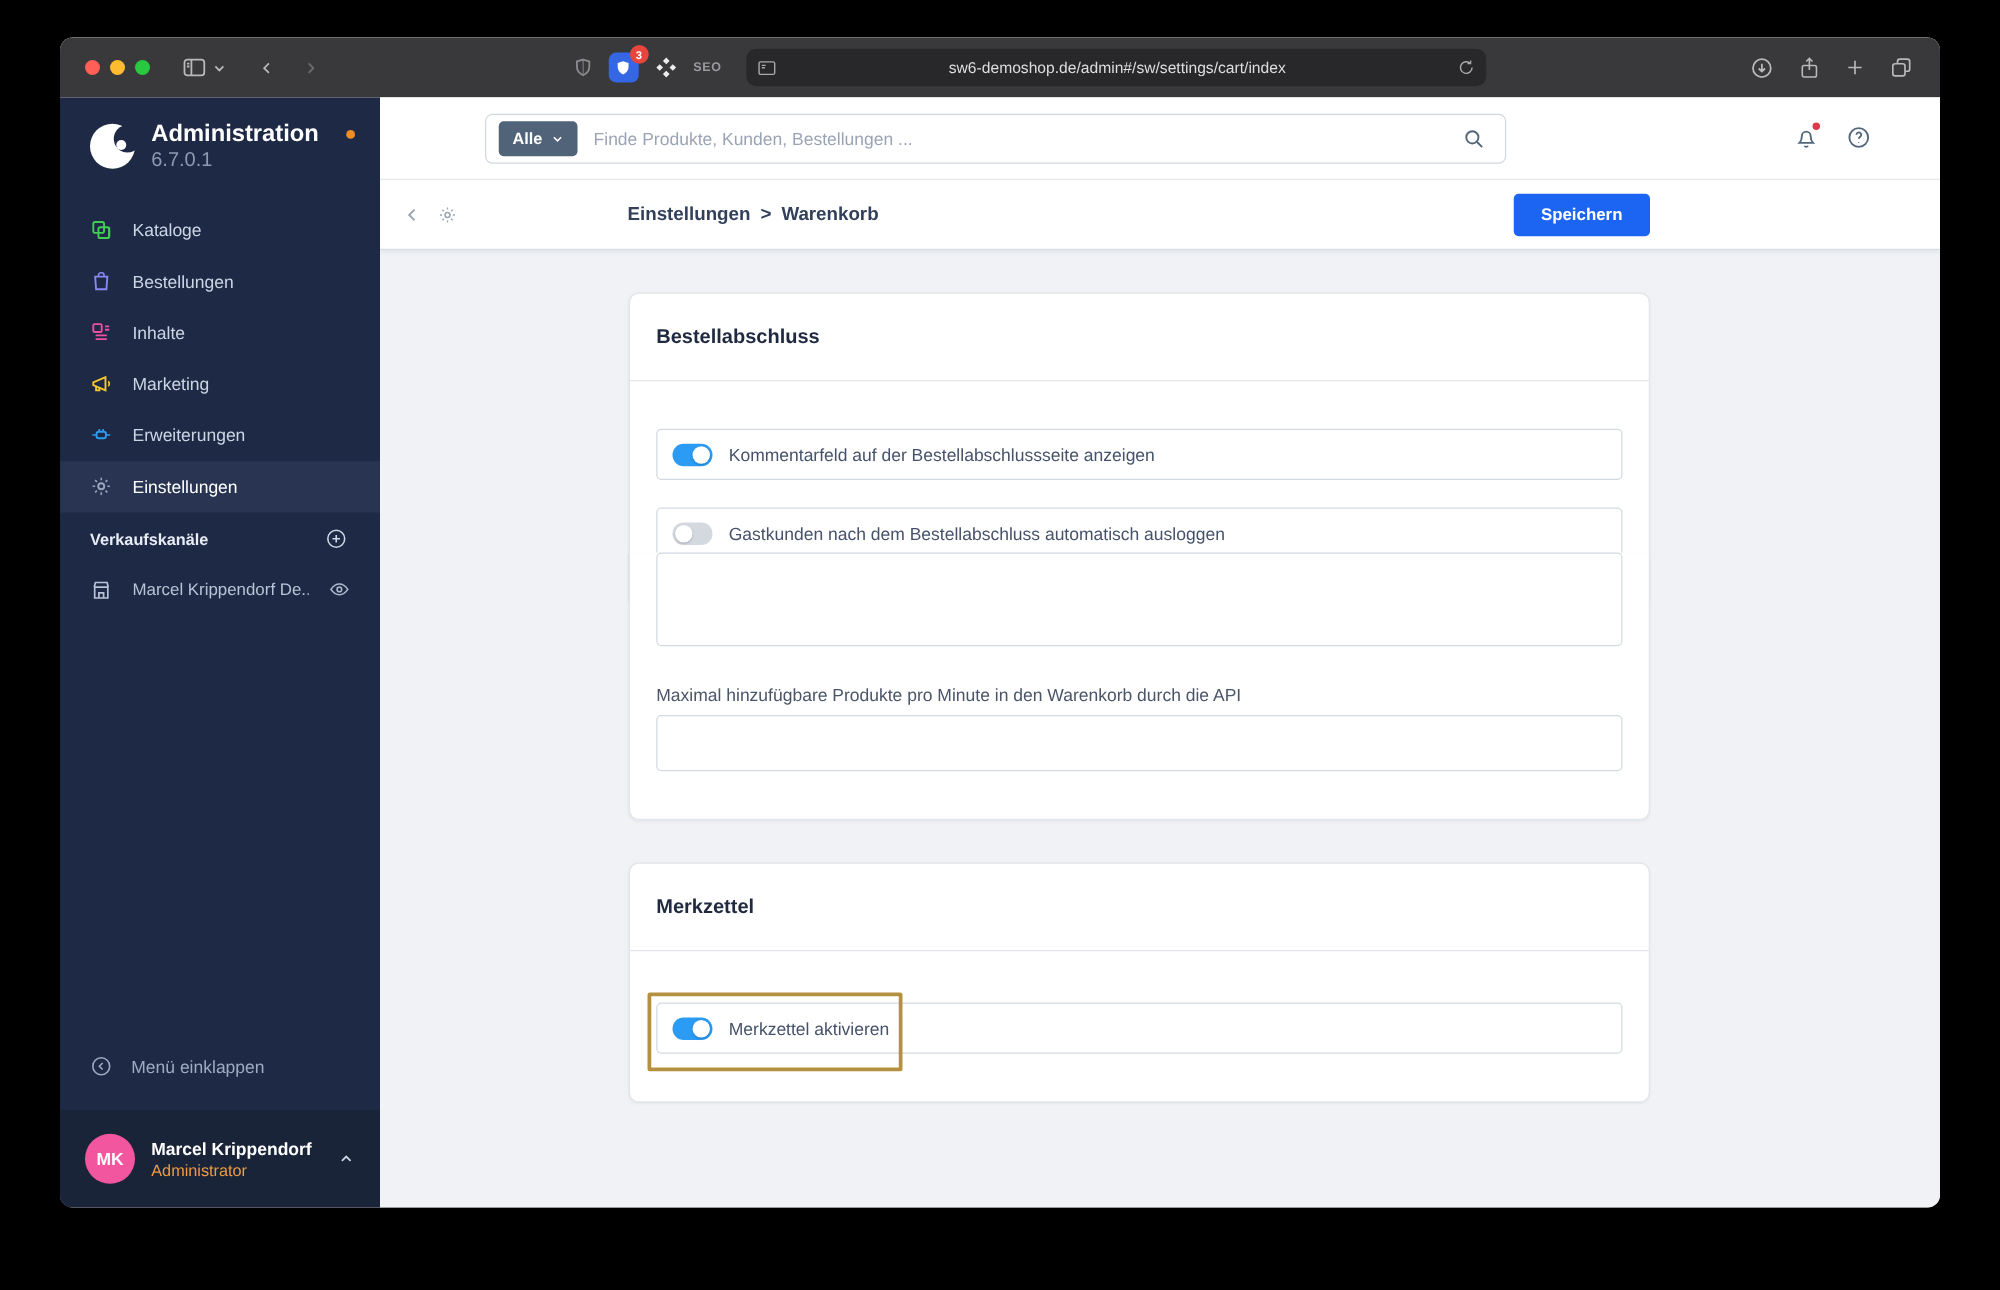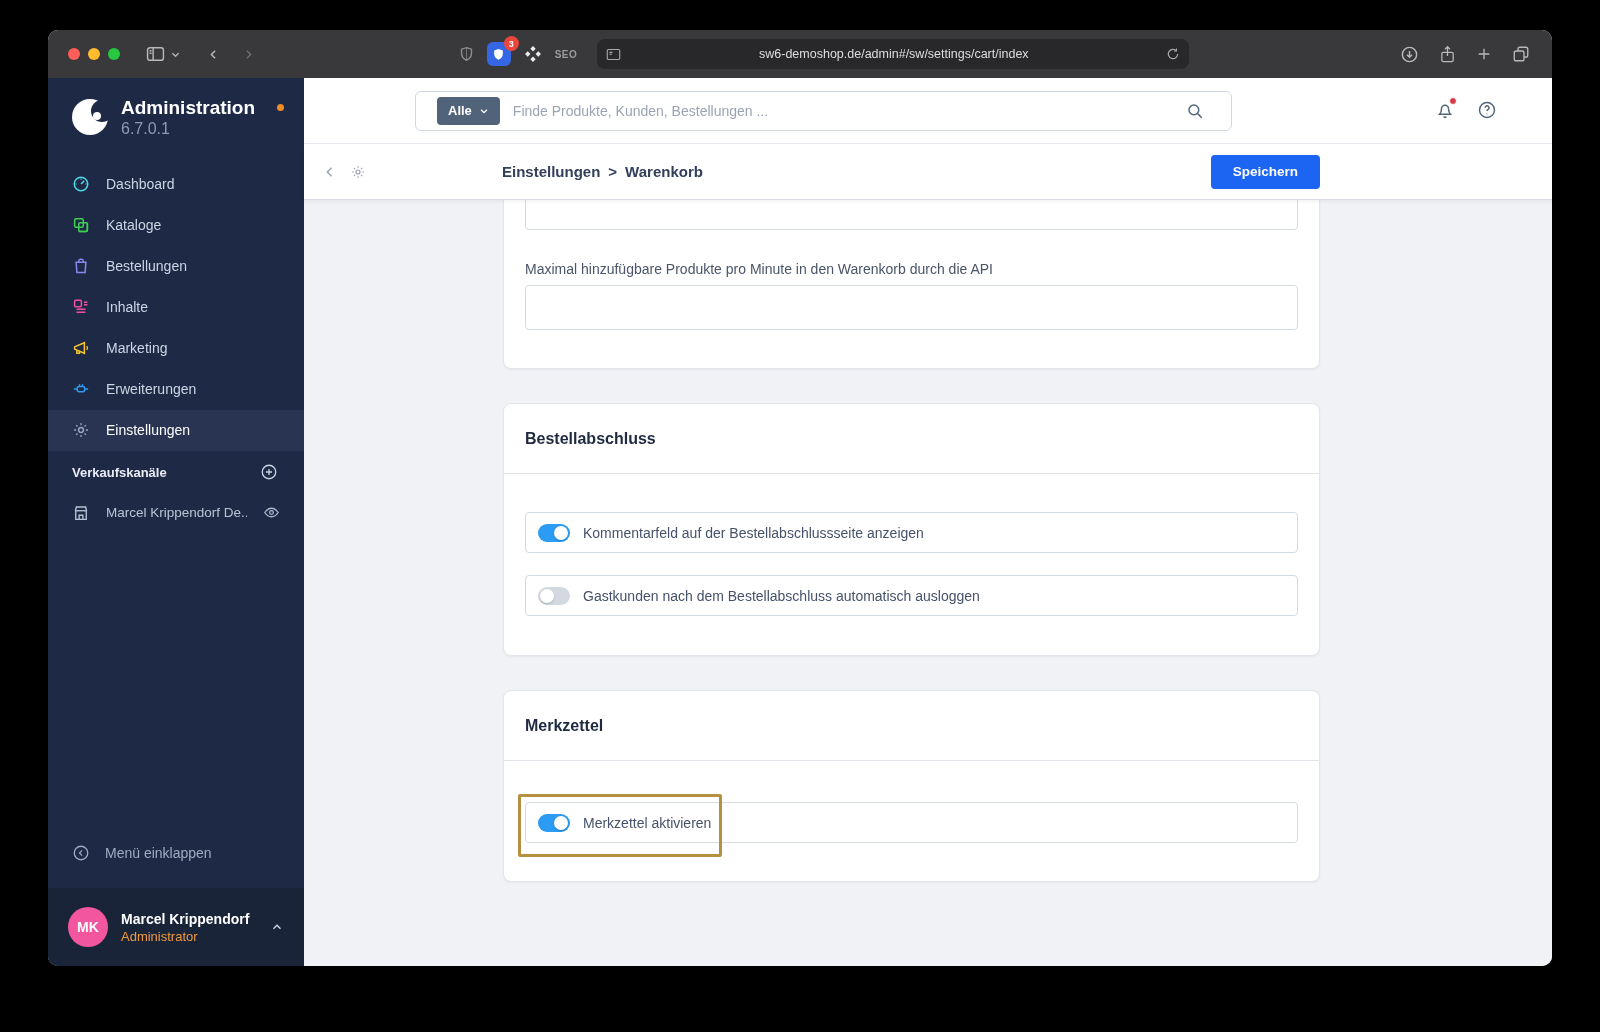--- a/index.html
+++ b/index.html
@@ -60,21 +60,21 @@
   .collapse-row { height:46px; padding:0 24px; display:flex; align-items:center; gap:15px; font-size:14px; color:#9fabc1; cursor:pointer; margin-bottom:12px; }
   .user-block { height:78px; flex:none; background:#1a2439; display:flex; align-items:center; gap:13px; padding:0 20px; cursor:pointer; }
   .avatar { width:40px; height:40px; flex:none; border-radius:50%; background:#f1569f; color:#fff; font-size:14px; font-weight:bold; display:flex; align-items:center; justify-content:center; }
   .user-name { font-size:14px; font-weight:bold; color:#fff; line-height:1.3; }
   .user-role { font-size:13px; color:#f09a3e; }
   .user-chevron { margin-left:auto; color:#cdd6e6; display:flex; }
 
   
   .main { flex:1; display:flex; flex-direction:column; min-width:0; background:#f0f2f5; }
   .header { height:65px; flex:none; background:#fff; position:relative; display:flex; align-items:center; }
-  .search-box { margin-left:111px; width:817px; height:40px; border:1px solid #d2d8e0; border-radius:6px; display:flex; align-items:center; padding:0 21px; background:#fff; }
+  .search-box { margin-left:84px; width:817px; height:40px; border:1px solid #d2d8e0; border-radius:6px; display:flex; align-items:center; padding:0 10px; background:#fff; }
   .scope-chip { height:28px; background:#516379; border-radius:4px; color:#fff; font-size:13px; font-weight:bold; display:flex; align-items:center; gap:7px; padding:0 11px; cursor:pointer; flex:none; }
   .search-input { border:none; outline:none; flex:1; margin-left:13px; font-size:14px; color:#3c4658; font-family:"Liberation Sans",sans-serif; background:transparent; }
   .search-input::placeholder { color:#9aa4b5; }
   .search-glyph { color:#52667a; margin-right:6px; display:flex; }
   .bell-wrap { position:absolute; right:97px; top:22px; color:#52667a; cursor:pointer; }
   .bell-dot { position:absolute; right:-2px; top:-3px; width:8px; height:8px; border-radius:50%; background:#d63c49; border:1.5px solid #fff; }
   .help-wrap { position:absolute; right:55px; top:22px; color:#52667a; cursor:pointer; }
 
   .smartbar { height:57px; flex:none; background:#fff; border-top:1px solid #e6e9ee; border-bottom:1px solid #d9dde3; display:flex; align-items:center; padding:0 24px 0 18px; box-shadow:0 2px 3px rgba(20,30,50,.05); position:relative; z-index:2; }
   .sb-icon { color:#9aa4b2; display:flex; cursor:pointer; }
@@ -228,30 +228,20 @@
         </div>
         <div>
           <div class="app-title">Administration</div>
           <div class="app-version">6.7.0.1</div>
         </div>
         <div class="update-dot"></div>
       </div>
 
       <div class="nav">
         <div class="nav-item">
-          <span class="nav-icon c-dashboard">
-            <svg viewBox="0 0 24 24" fill="none" stroke="currentColor" stroke-width="2">
-                <circle cx="12" cy="12" r="9"></circle>
-                <path d="M12 12l4.2-4.2"></path>
-                <path d="M12 4.5v1.8M19.5 12h-1.8M4.5 12h1.8" stroke-width="1.6"></path>
-              </svg>
-          </span>
-          <span>Dashboard</span>
-        </div>
-        <div class="nav-item">
           <span class="nav-icon c-kataloge">
             <svg viewBox="0 0 24 24" fill="none" stroke="currentColor" stroke-width="2">
                 <rect x="3.5" y="3.5" width="11.5" height="11.5" rx="2"></rect>
                 <path d="M9 20.5h9.5a2 2 0 002-2V9"></path>
                 <path d="M9 20.5a2 2 0 01-.5-1.3" stroke-width="0"></path>
                 <rect x="9" y="9" width="11.5" height="11.5" rx="2"></rect>
               </svg>
           </span>
           <span>Kataloge</span>
         </div>
@@ -405,26 +395,20 @@
         <div class="breadcrumb">
           <span class="crumb">Einstellungen</span>
           <span>&gt;</span>
           <span class="crumb">Warenkorb</span>
         </div>
         <button class="save-btn">Speichern</button>
       </div>
 
       <div class="content">
         <div class="content-inner">
-
-          <div class="card card-clipped">
-            <input class="text-input input-top" value="" style="">
-            <div class="field-label">Maximal hinzufügbare Produkte pro Minute in den Warenkorb durch die API</div>
-            <input class="text-input" value="" style="">
-          </div>
 
           <div class="card card-section">
             <div class="card-head">
               <span class="card-title">Bestellabschluss</span>
             </div>
             <div class="card-body">
               <div class="toggle-row">
                 <span class="toggle on" role="switch" aria-checked="true">
                     <span class="knob"></span>
                   </span>
@@ -432,20 +416,26 @@
               </div>
               <div class="toggle-row">
                 <span class="toggle off" role="switch" aria-checked="false">
                     <span class="knob"></span>
                   </span>
                 <span class="toggle-label">Gastkunden nach dem Bestellabschluss automatisch ausloggen</span>
               </div>
             </div>
           </div>
 
+          <div class="card card-clipped">
+            <input class="text-input input-top" value="" style="">
+            <div class="field-label">Maximal hinzufügbare Produkte pro Minute in den Warenkorb durch die API</div>
+            <input class="text-input" value="" style="">
+          </div>
+
           <div class="card card-section">
             <div class="card-head">
               <span class="card-title">Merkzettel</span>
             </div>
             <div class="card-body single">
               <div class="toggle-row highlight-anchor">
                 <div class="highlight-box"></div>
                 <span class="toggle on" role="switch" aria-checked="true">
                     <span class="knob"></span>
                   </span>

